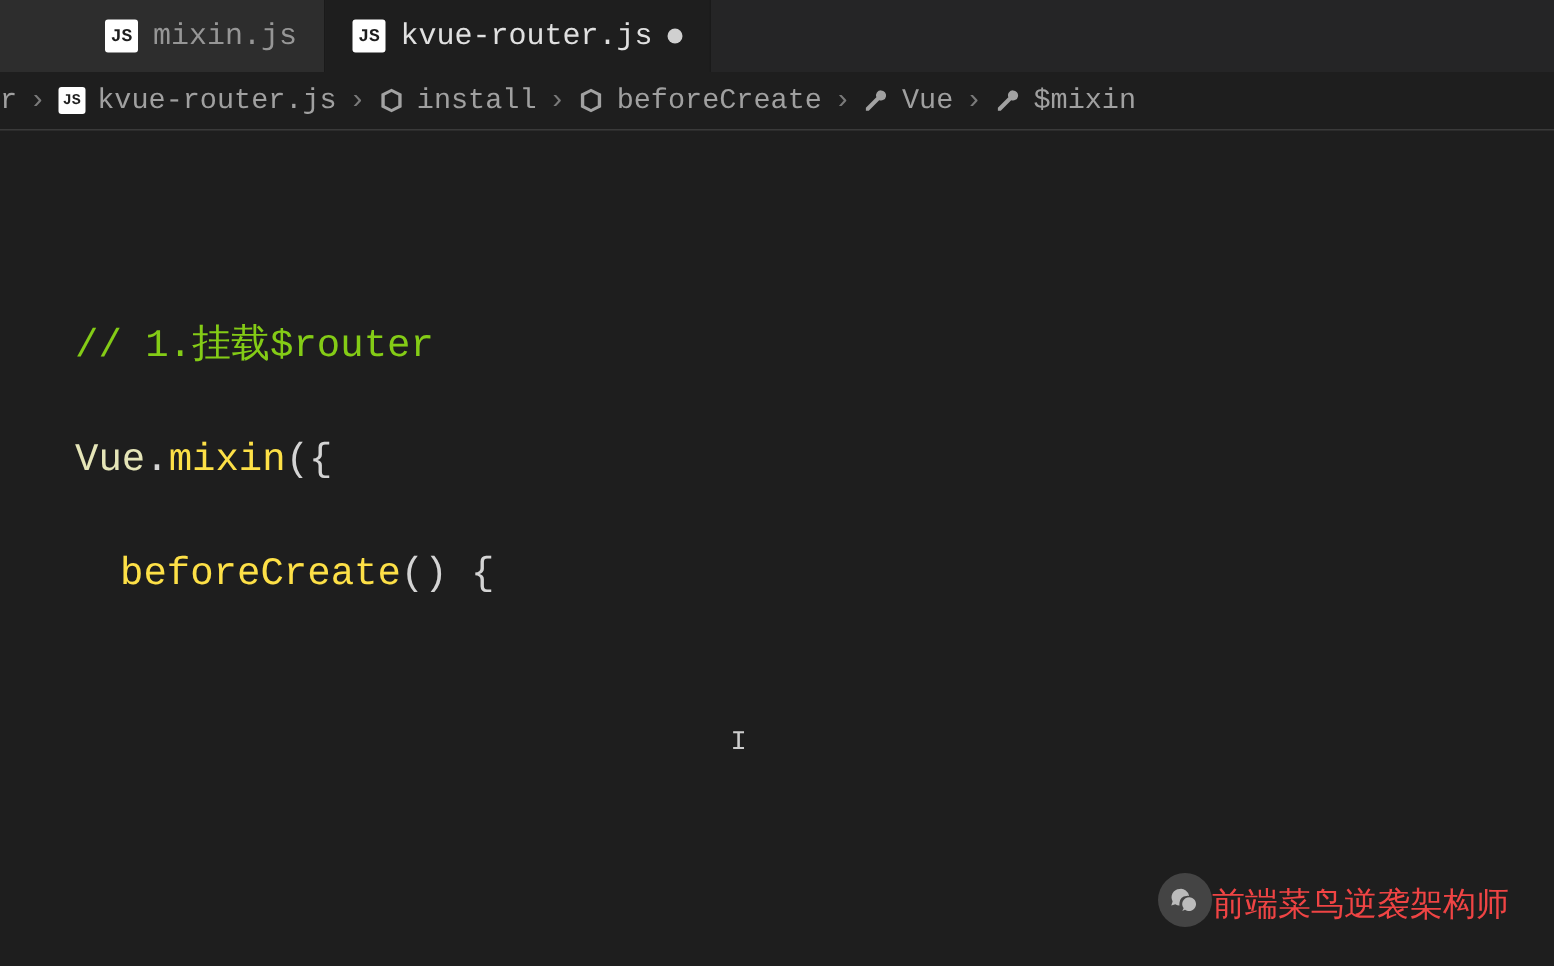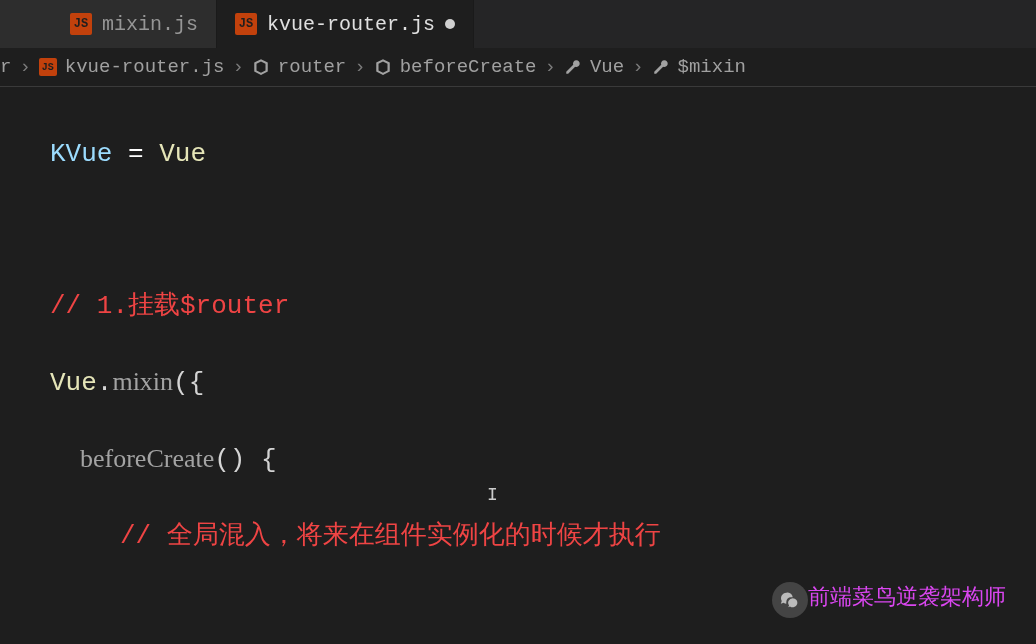--- a/index.html
+++ b/index.html
@@ -32,21 +32,21 @@
 .tab.active {
   background: #1e1e1e;
   color: #e0e0e0;
 }
 .js-icon {
   display: inline-flex;
   align-items: center;
   justify-content: center;
   width: 22px;
   height: 22px;
-  background: #c2410c;
+  background: #ffffff;
   color: #1e1e1e;
   font-weight: bold;
   font-size: 12px;
   border-radius: 2px;
 }
 .modified-dot {
   width: 10px;
   height: 10px;
   border-radius: 50%;
   background: #d0d0d0;
@@ -68,40 +68,40 @@
 .breadcrumb .sep { color: #7a7a7a; }
 .cube-icon svg, .wrench-icon svg { display: block; }
 .editor {
   padding: 10px 0 0 20px;
   font-size: 26px;
   line-height: 38px;
   white-space: pre;
 }
 .tok-var    { color: #9cdcfe; }
 .tok-type   { color: #e5e5b8; }
-.tok-call   { color: #a3a3a3; font-family: Liberation Serif, serif; }
+.tok-call   { color: #fde047; }
 .tok-white  { color: #ffffff; }
 .tok-punct  { color: #d4d4d4; }
-.tok-cmt    { color: #ef4444; text-align: center; }
+.tok-cmt    { color: #84cc16; text-align: center; }
 .tok-paren  { color: #d4d4d4; }
 .line { display: block; }
 .indent { display: inline-block; }
 .i1 { width: 30px; }
 .i2 { width: 60px; }
 .i3p { width: 100px; }
 .guide {
   border-left: 1px solid #404040;
 }
 .watermark {
   position: absolute;
   bottom: 26px;
   right: 30px;
   display: flex;
-  align-items: flex-start;
-  color: #d946ef;
+  align-items: flex-end;
+  color: #ef4444;
   font-size: 22px;
   font-family: sans-serif;
 }
 .ws-icon {
   width: 36px;
   height: 36px;
   border-radius: 50%;
   background: #444;
   display: flex;
   align-items: center;
@@ -139,21 +139,21 @@
     <span class="js-icon" style="width:18px;height:18px;font-size:10px">JS</span>
     <span>kvue-router.js</span>
   </span>
   <span class="sep">›</span>
   <span class="segment">
     <span class="cube-icon">
       <svg width="18" height="18" viewBox="0 0 16 16">
           <path fill="#a2a2a2" d="M8 1l6 3v8l-6 3-6-3V4l6-3zm0 2L4 5v6l4 2 4-2V5L8 3z"></path>
         </svg>
     </span>
-    <span>router</span>
+    <span>install</span>
   </span>
   <span class="sep">›</span>
   <span class="segment">
     <span class="cube-icon">
       <svg width="18" height="18" viewBox="0 0 16 16">
           <path fill="#a2a2a2" d="M8 1l6 3v8l-6 3-6-3V4l6-3zm0 2L4 5v6l4 2 4-2V5L8 3z"></path>
         </svg>
     </span>
     <span>beforeCreate</span>
   </span>
@@ -171,26 +171,24 @@
     <span class="wrench-icon">
       <svg width="18" height="18" viewBox="0 0 16 16">
           <path fill="#a2a2a2" d="M11 2a3 3 0 00-2.8 4.1L2 12.3V14h1.7l6.2-6.2A3 3 0 1011 2z"></path>
         </svg>
     </span>
     <span>$mixin</span>
   </span>
 </div>
 
 <div class="editor">
-<span class="line"><span class="indent i1"></span><span class="tok-var">KVue</span><span class="tok-white"> = </span><span class="tok-type">Vue</span></span>
 <span class="line"> </span>
 <span class="line"><span class="indent i1"></span><span class="tok-cmt">// 1.挂载$router</span></span>
 <span class="line"><span class="indent i1"></span><span class="tok-type">Vue</span><span class="tok-punct">.</span><span class="tok-call">mixin</span><span class="tok-paren">({</span></span>
 <span class="line"><span class="indent i2 guide"></span><span class="tok-call">beforeCreate</span><span class="tok-paren">() </span><span class="tok-paren">{</span></span>
-<span class="line"><span class="indent i3p guide"></span><span class="tok-cmt">// 全局混入，将来在组件实例化的时候才执行</span></span>
 
 
 
 
 
 
 
 </div>
 
 <div class="cursor-caret">I</div>

